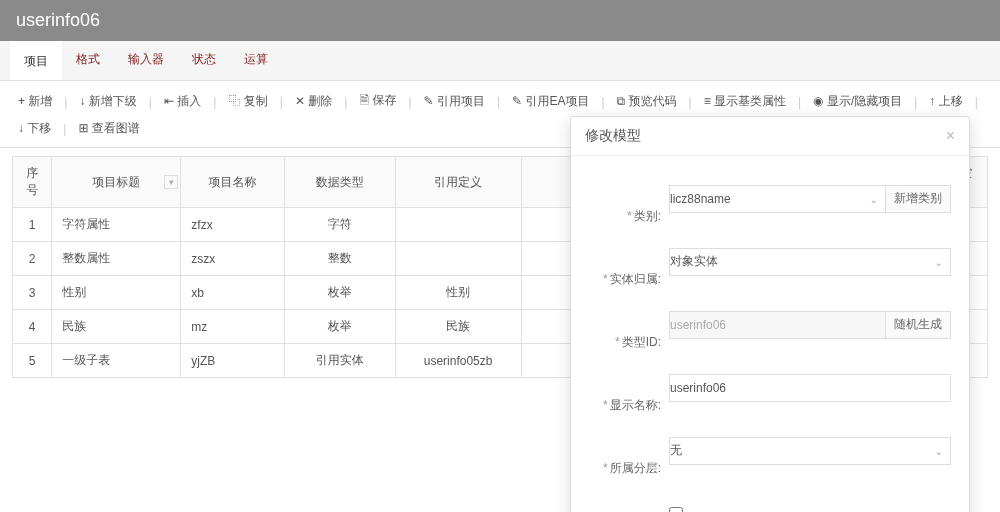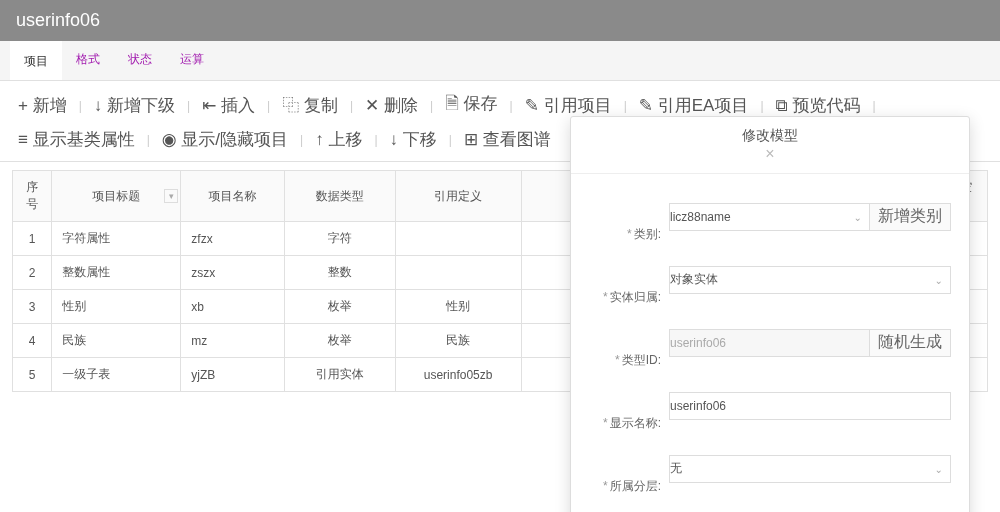--- a/index.html
+++ b/index.html
@@ -1,42 +1,42 @@
 <!DOCTYPE html>
 <html><head>
 <meta charset="utf-8">
 <style>
   * { box-sizing: border-box; margin: 0; padding: 0; font-family: Arial, "Microsoft YaHei", sans-serif; }
   body { background: #fff; font-size: 12px; color: #333; }
   .header { background: #8a8a8a; color: #fff; padding: 10px 16px; font-size: 18px; }
   .tabs { background: #f5f5f5; border-bottom: 1px solid #e0e0e0; display: flex; padding-left: 10px; }
-  .tab { padding: 10px 14px; color: #a21caf; cursor: pointer; }
+  .tab { padding: 10px 14px; color: #7f1d1d; cursor: pointer; }
   .tab.active { background: #fff; color: #333; border-top: 2px solid transparent; }
   .toolbar { display: flex; align-items: center; padding: 8px 12px; border-bottom: 1px solid #e0e0e0; gap: 4px; flex-wrap: wrap; }
-  .tbtn { color: #555; font-size: 17px; padding: 2px 6px; cursor: pointer; display: inline-flex; align-items: center; gap: 3px; }
+  .tbtn { color: #555; font-size: 12px; padding: 2px 6px; cursor: pointer; display: inline-flex; align-items: center; gap: 3px; }
   .tsep { color: #ccc; padding: 0 2px; }
   .table-wrap { padding: 8px 12px; }
   table { border-collapse: collapse; width: 100%; }
   th, td { border: 1px solid #e0e0e0; padding: 8px 10px; text-align: left; color: #555; font-size: 12px; }
   th { background: #fafafa; font-weight: normal; text-align: center; position: relative; }
   td.center, th.center { text-align: center; }
   .th-drop { position: absolute; right: 2px; top: 50%; transform: translateY(-50%); border: 1px solid #ddd; width: 14px; height: 14px; display: flex; align-items: center; justify-content: center; font-size: 9px; color: #aaa; }
   .chk { display: inline-block; width: 14px; height: 14px; background: #6b6b6b; border-radius: 2px; position: relative; }
   .chk::after { content: "✓"; color: #fff; position: absolute; font-size: 10px; left: 2px; top: -1px; }
   .modal { position: absolute; left: 570px; top: 116px; width: 400px; background: #fff; border: 1px solid #ddd; box-shadow: 0 4px 16px rgba(0,0,0,0.15); border-radius: 3px; }
-  .modal-hd { display: flex; justify-content: space-between; align-items: center; padding: 10px 14px; border-bottom: 1px solid #eee; font-size: 14px; color: #555; flex-direction: column; }
+  .modal-hd { display: flex; justify-content: space-between; align-items: center; padding: 10px 14px; border-bottom: 1px solid #eee; font-size: 14px; color: #555; }
   .modal-close { color: #bbb; font-size: 16px; cursor: pointer; }
   .modal-body { padding: 16px 18px 8px; }
   .frow { display: flex; align-items: center; margin-bottom: 10px; }
   .flabel { width: 80px; text-align: right; color: #666; padding-right: 8px; font-size: 12px; margin-top: 36px; }
   .flabel .req { color: #999; margin-right: 2px; }
   .finput { flex: 1; height: 28px; border: 1px solid #ddd; padding: 0 0; font-size: 12px; color: #555; background: #fff; }
   .finput.ro { background: #f7f7f7; color: #aaa; }
   .finput-wrap { flex: 1; display: flex; gap: 0; }
-  .fbtn-side { height: 28px; border: 1px solid #ddd; border-left: none; padding: 0 8px; background: #fafafa; color: #666; font-size: 16px; cursor: pointer; }
+  .fbtn-side { height: 28px; border: 1px solid #ddd; border-left: none; padding: 0 8px; background: #fafafa; color: #666; font-size: 12px; cursor: pointer; }
   .sel-wrap { position: relative; flex: 1; display: flex; }
   .sel-caret { position: absolute; right: 8px; top: 50%; transform: translateY(-50%); color: #aaa; font-size: 10px; pointer-events: none; }
   .modal-ft { display: flex; justify-content: center; gap: 20px; padding: 6px 14px; border-top: 1px solid #eee; }
   .btn { height: 30px; padding: 0 14px; border: 1px solid #ddd; background: #fff; color: #555; font-size: 12px; border-radius: 2px; cursor: pointer; }
   .btn.primary { background: #4c1d95; color: #fff; border-color: #6b6b6b; }
   .fcheck { width: 14px; height: 14px; }
   .col-seq { width: 40px; }
   .col-title { width: 140px; }
   .col-name { width: 110px; }
   .col-type { width: 120px; }
@@ -46,20 +46,21 @@
 </head>
 <body>
 
 <div class="header">
   <span>userinfo06</span>
 </div>
 
 <div class="tabs" id="tabs">
     <div class="tab active">项目</div>
     <div class="tab">格式</div>
+    <div class="tab">输入器</div>
     <div class="tab">状态</div>
     <div class="tab">运算</div>
   </div>
 
 <div class="toolbar" id="toolbar">
     <span class="tbtn">+ 新增</span>
     <span class="tsep">|</span>
     <span class="tbtn">↓ 新增下级</span>
     <span class="tsep">|</span>
     <span class="tbtn">⇤ 插入</span>

